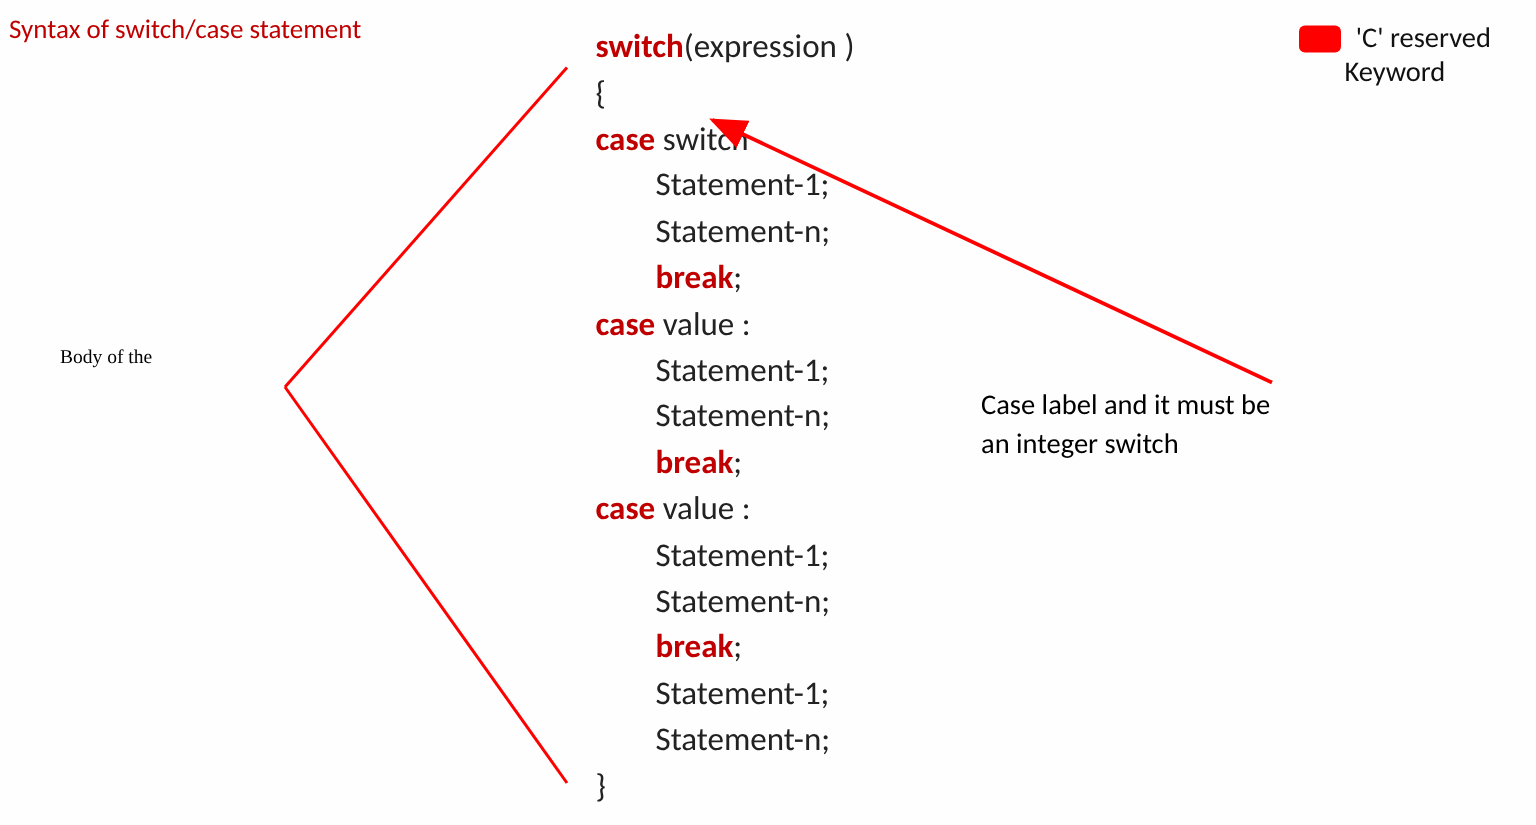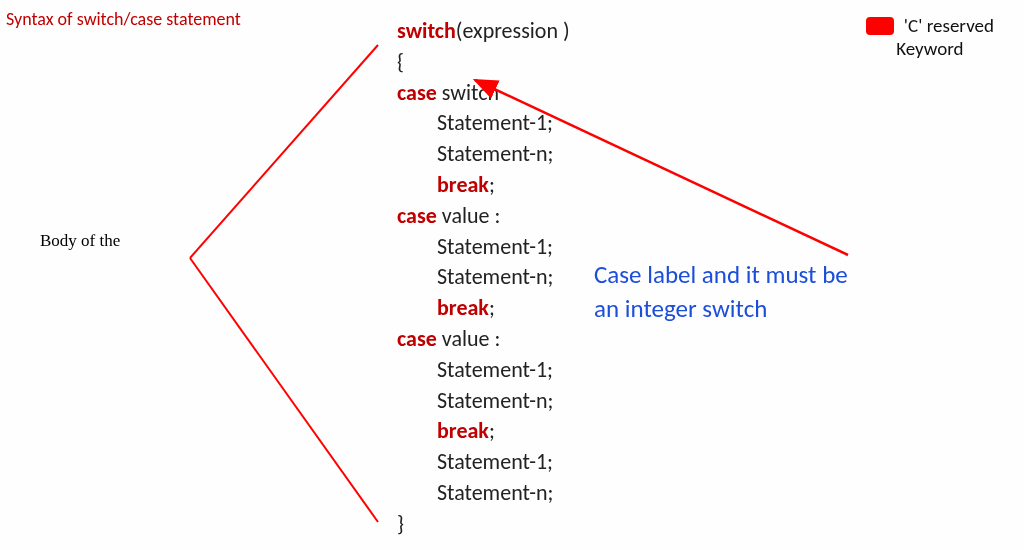--- a/index.html
+++ b/index.html
@@ -27,30 +27,30 @@
     color: #222;
   }
   .kw { color: #c00000; font-weight: bold; }
   .indent1 { padding-left: 0; }
   .indent2 { padding-left: 40px; }
   .body-label {
     position: absolute;
     top: 230px;
     left: 40px;
     font-family: "Times New Roman", serif;
-    font-size: 17px;
+    font-size: 13px;
     color: #000;
     line-height: 1.3;
   }
   .case-label {
     position: absolute;
     top: 258px;
-    left: 594px;
-    font-size: 25px;
-    color: #1d4ed8;
+    left: 654px;
+    font-size: 19px;
+    color: #000000;
     line-height: 1.35;
   }
   .legend {
     position: absolute;
     top: 14px;
     right: 30px;
     display: flex;
     flex-direction: column;
     align-items: center;
     font-size: 19px;

